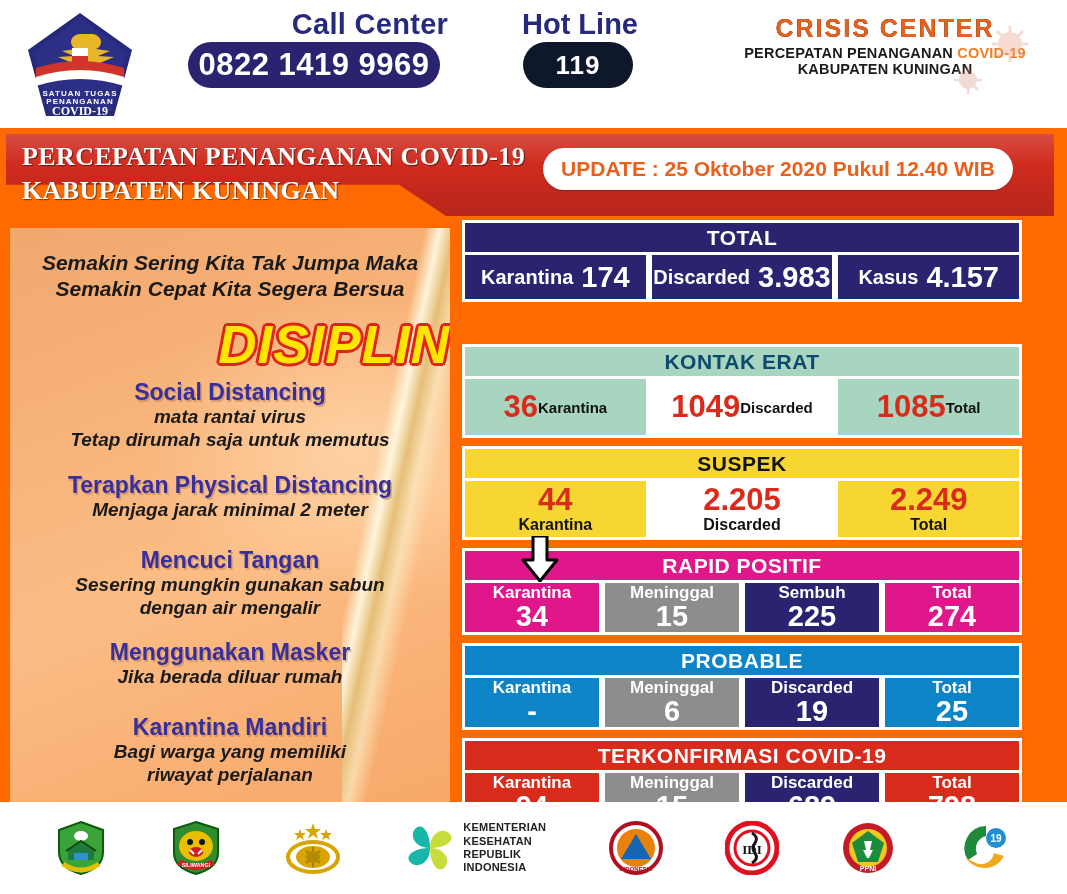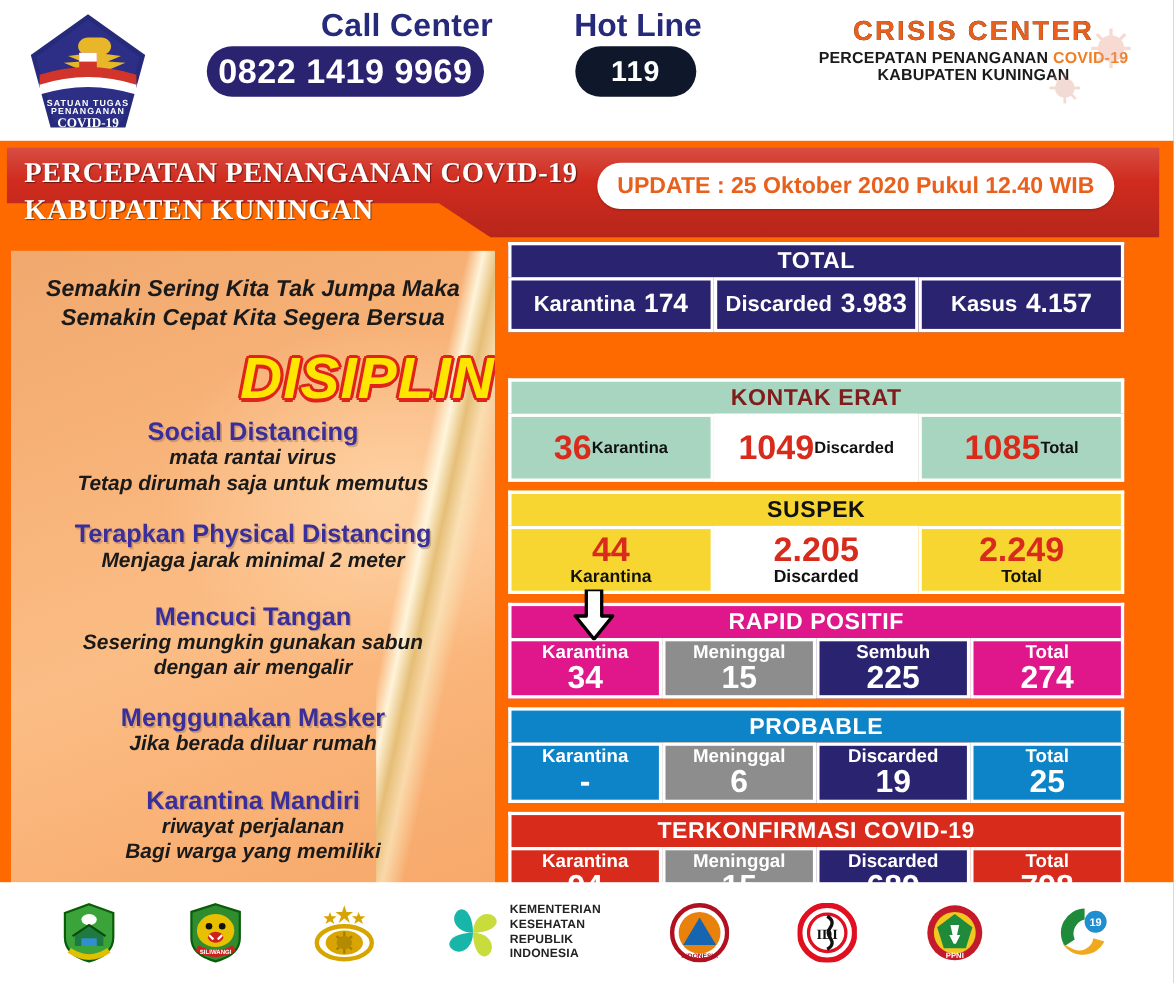--- a/index.html
+++ b/index.html
@@ -165,24 +165,24 @@
   .cell {
     flex: 1; border: 3px solid #ffffff;
     display: flex; align-items: center; justify-content: center;
   }
 
   
   .p-total .panel-title { background: #2a2370; color: #ffffff; }
   .p-total .panel-row { height: 50px; }
   .p-total .cell { background: #2a2370; color: #ffffff; gap: 8px; }
   .p-total .lbl { font-size: 20px; font-weight: bold; }
-  .p-total .val { font-size: 24px; font-weight: bold; }
-
-  
-  .p-kontak .panel-title { background: #a8d5c0; color: #7f1d1d; margin-top: 42px; }
+  .p-total .val { font-size: 29px; font-weight: bold; }
+
+  
+  .p-kontak .panel-title { background: #a8d5c0; color: #0c4a6e; margin-top: 42px; }
   .p-kontak .panel-row { height: 62px; }
   .p-kontak .cell { flex-direction: row; gap: 0; background: #a8d5c0; }
   .p-kontak .cell.white { background: #ffffff; }
   .p-kontak .val { font-size: 31px; font-weight: bold; color: #d92b1c; line-height: 1.02; }
   .p-kontak .lbl { font-size: 15px; font-weight: bold; color: #111111; }
 
   
   .p-suspek .panel-title { background: #f7d631; color: #111111; }
   .p-suspek .panel-row { height: 62px; }
   .p-suspek .cell { flex-direction: column; background: #f7d631; }
@@ -331,22 +331,22 @@
       <div class="tip-body">dengan air mengalir</div>
     </div>
 
     <div class="tip" style="top:412px;">
       <div class="tip-head">Menggunakan Masker</div>
       <div class="tip-body">Jika berada diluar rumah</div>
     </div>
 
     <div class="tip" style="top:487px;">
       <div class="tip-head">Karantina Mandiri</div>
+      <div class="tip-body">Bagi warga yang memiliki</div>
       <div class="tip-body">riwayat perjalanan</div>
-      <div class="tip-body">Bagi warga yang memiliki</div>
     </div>
   </div>
 
   <div class="panels">
 
     <div class="panel p-total">
       <div class="panel-title">TOTAL</div>
       <div class="panel-row">
         <div class="cell">
           <span class="lbl">Karantina</span>

